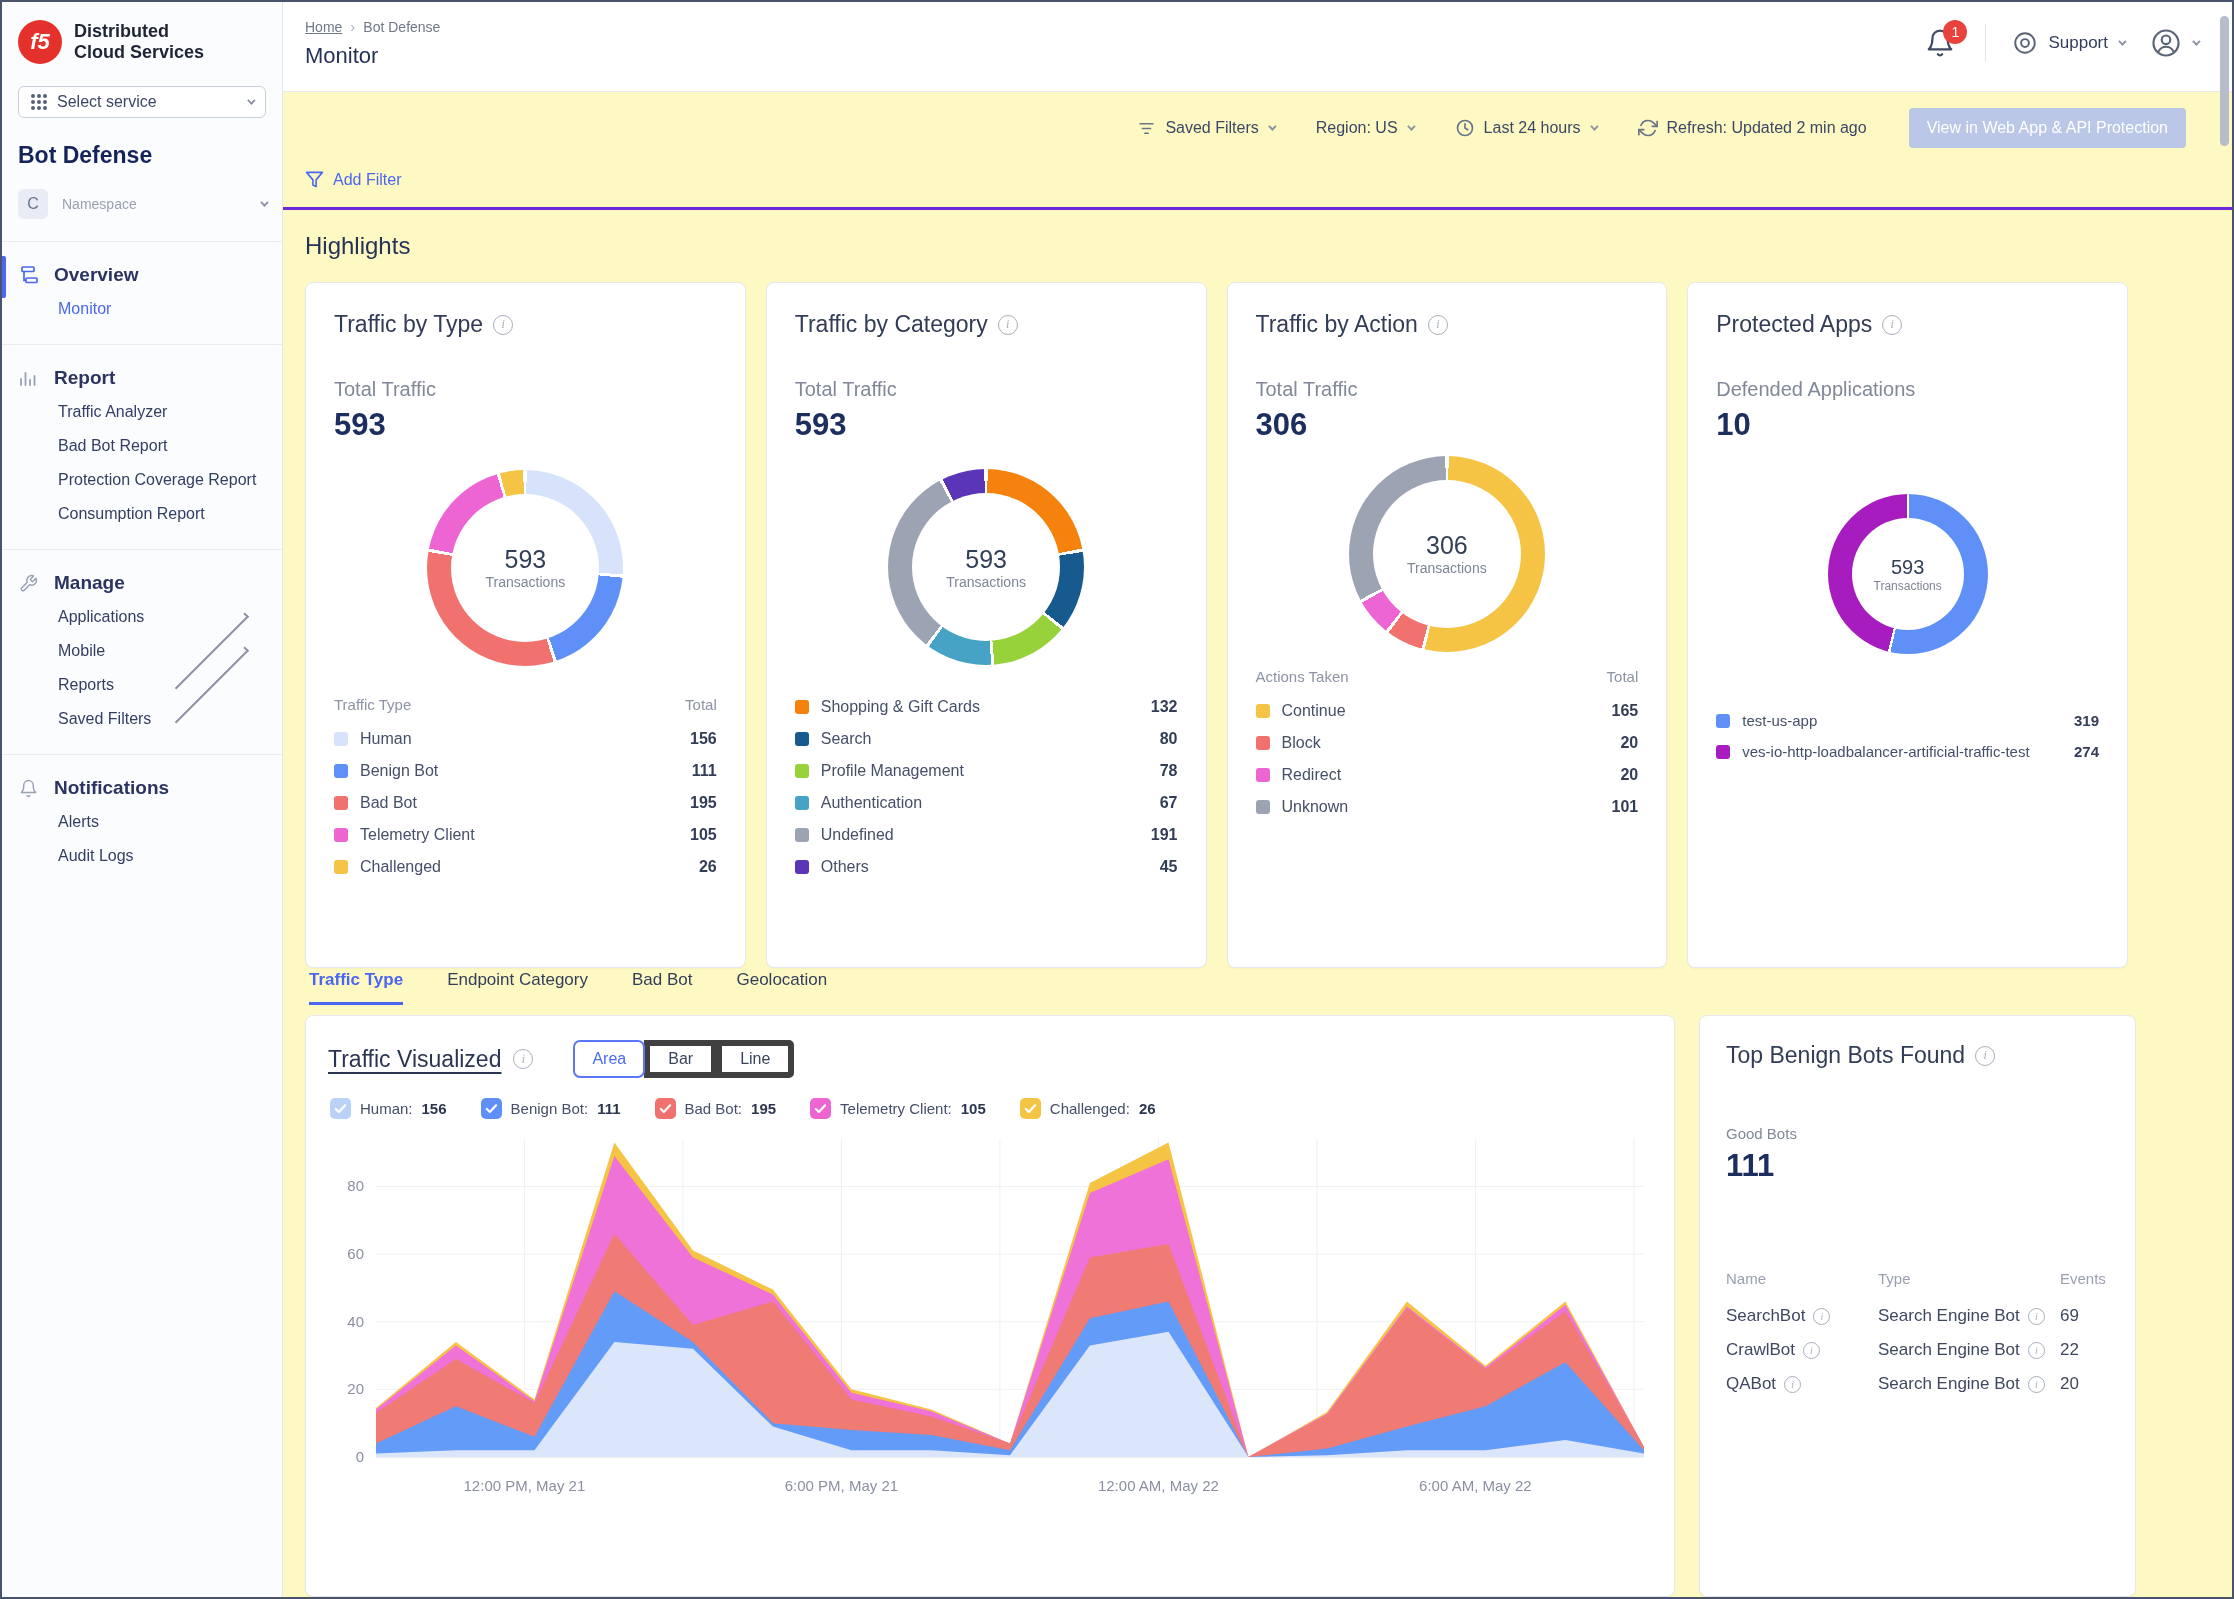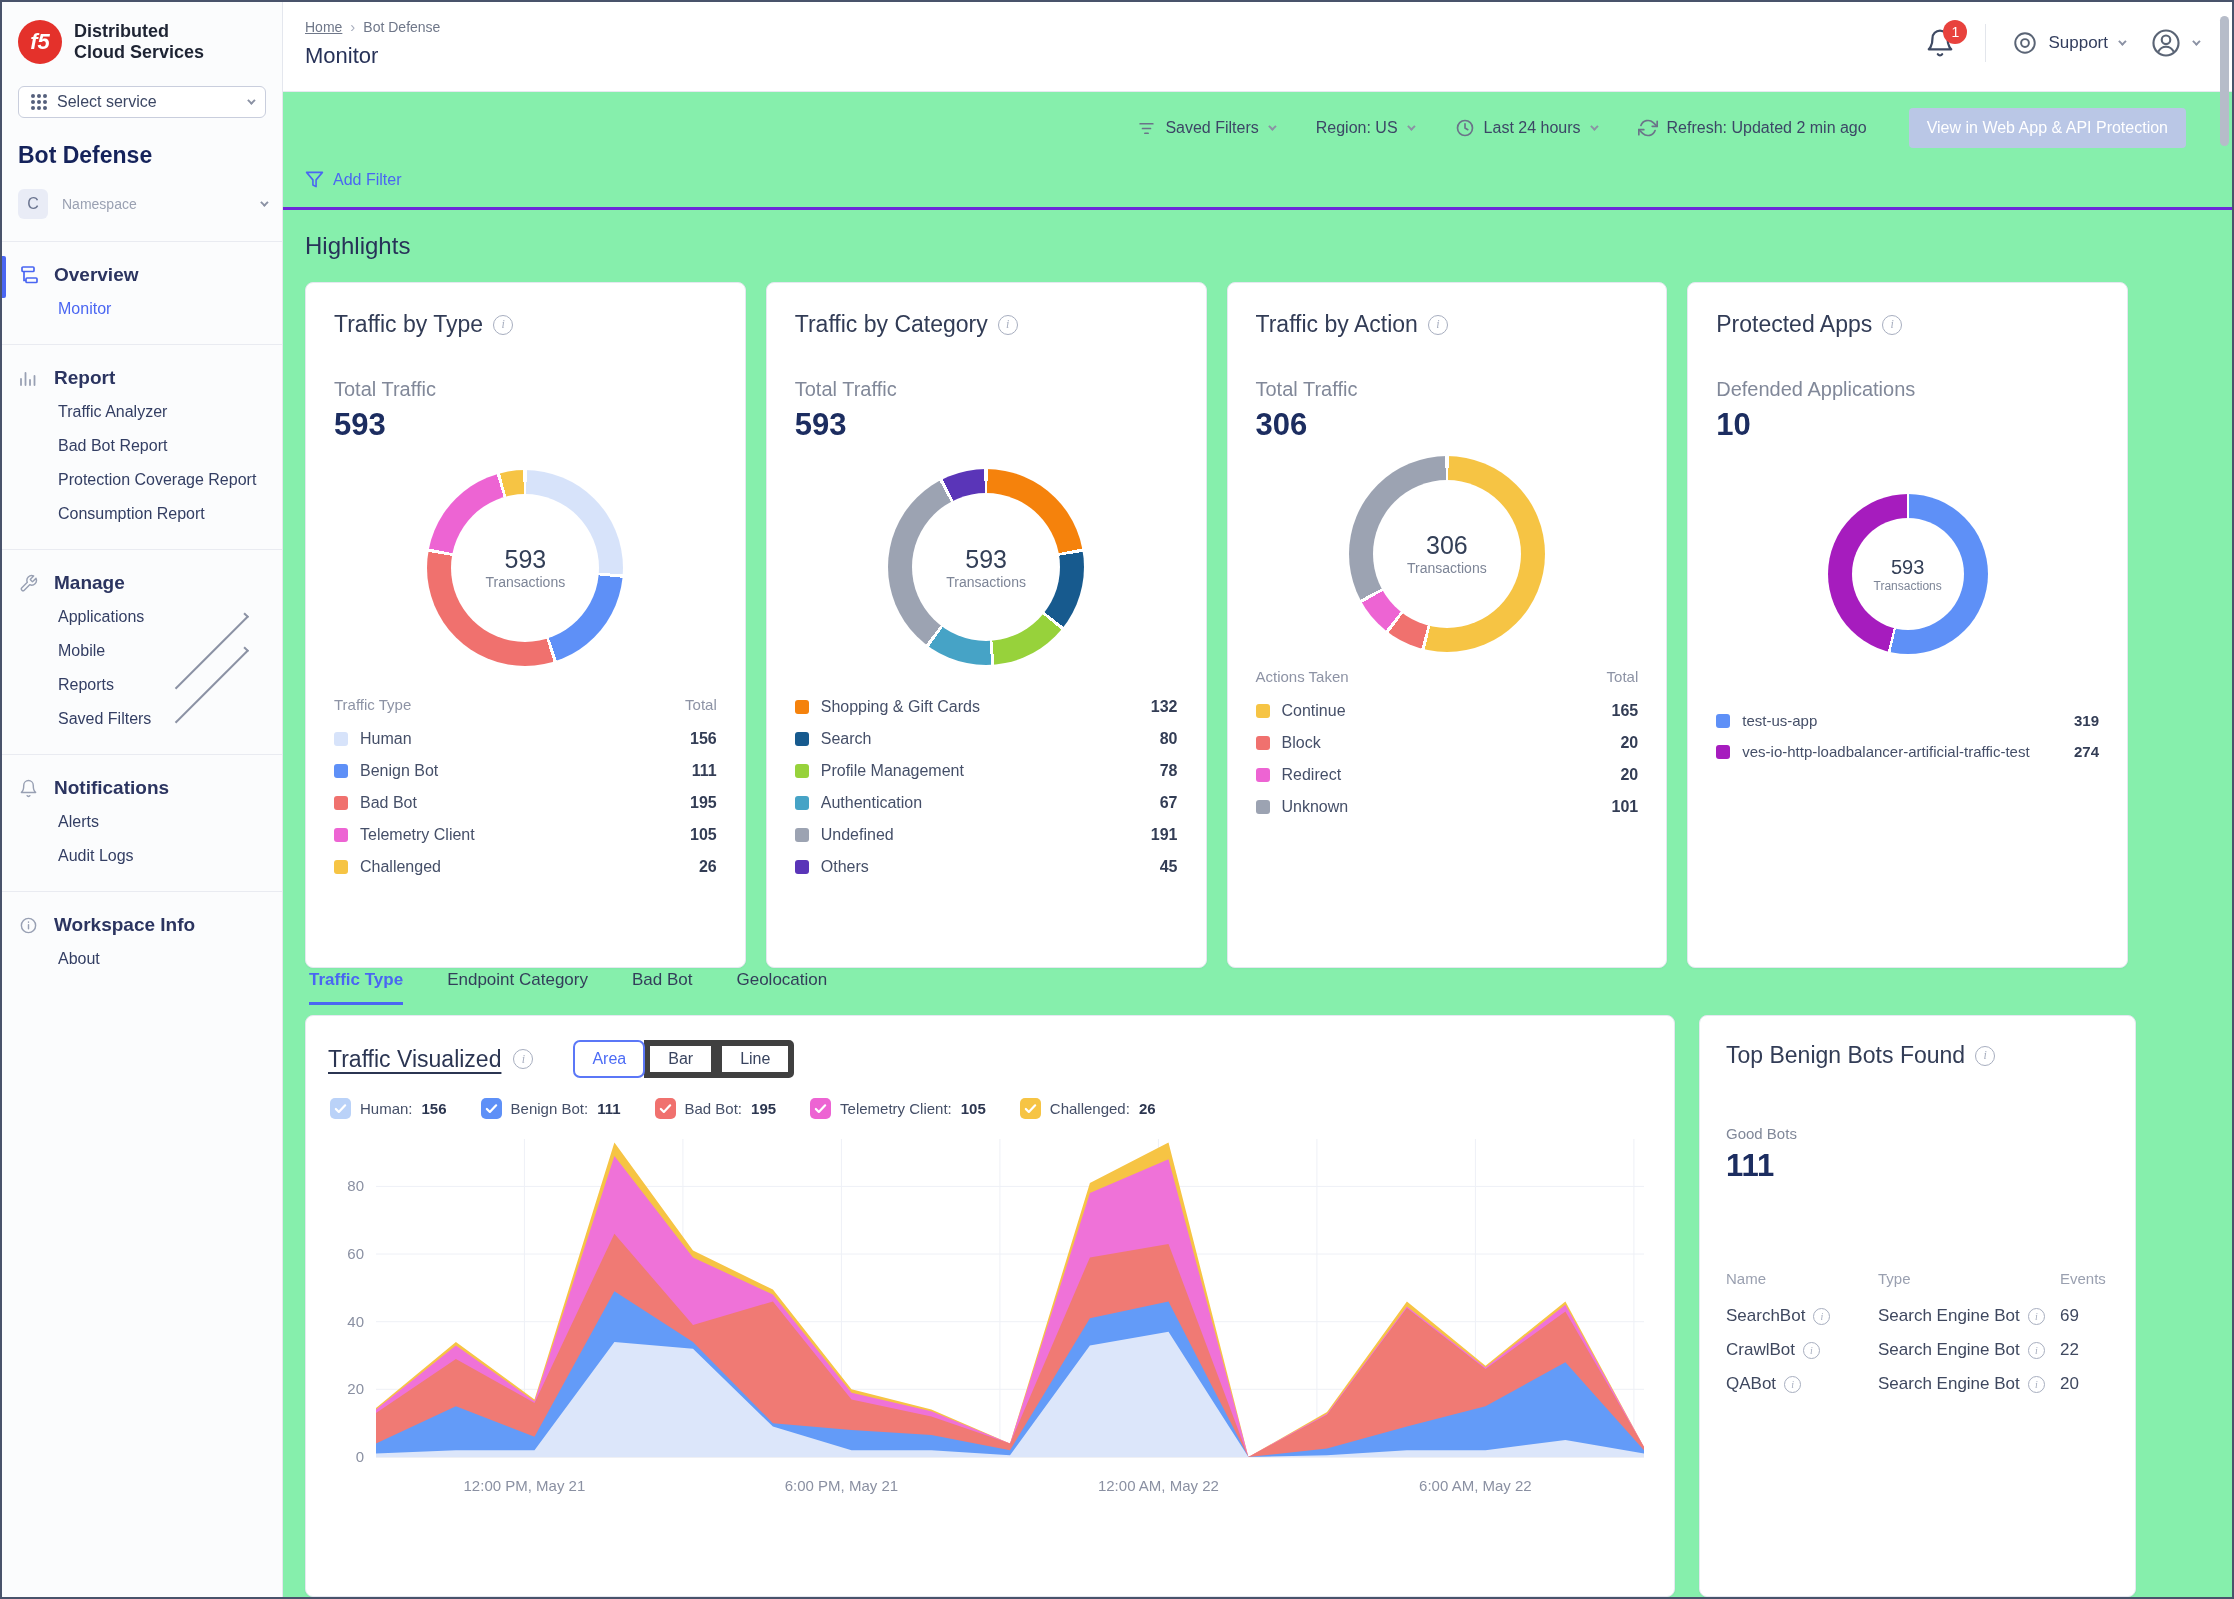--- a/index.html
+++ b/index.html
@@ -23,21 +23,21 @@
   .chev.sm{width:6px;height:6px}
   .nav-group{border-top:1px solid #e9ebf1;padding:16px 0 18px;position:relative}
   .group-head{display:flex;align-items:center;gap:16px;padding:6px 16px;cursor:pointer;position:relative}
   .group-head .bar{position:absolute;left:0;top:-2px;width:4px;height:42px;background:#4a66f2;border-radius:0 2px 2px 0}
   .g-label{font-size:19px;font-weight:bold;color:#2b3460}
   .g-icon{width:20px;display:flex;justify-content:center}
   .nav-item{display:flex;align-items:center;font-size:16px;color:#333e63;padding:8px 20px 8px 56px;cursor:pointer}
   .nav-item span{flex:1}
   .nav-item.active{color:#4a66f2}
   
-  .main{flex:1;display:flex;flex-direction:column;overflow:hidden;background:#86efac}
+  .main{flex:1;display:flex;flex-direction:column;overflow:hidden;background:#fef9c3}
   header{background:#fff;border-bottom:1px solid #e7e9f0;height:90px;display:flex;justify-content:space-between;align-items:flex-start;padding:16px 34px 0 22px}
   .crumbs{font-size:14px;color:#6f7789;display:flex;align-items:center;gap:8px}
   .crumb-home{text-decoration:underline;cursor:pointer}
   .crumb-sep{color:#a7adbd;font-size:15px}
   .page-title{font-size:22px;color:#273258;margin-top:8px}
   .hdr-right{display:flex;align-items:center;gap:26px;margin-top:6px}
   .bell-wrap{position:relative;cursor:pointer;padding:4px}
   .badge{position:absolute;top:-4px;right:-8px;background:#e8423d;color:#fff;border-radius:50%;width:24px;height:24px;font-size:14px;display:flex;align-items:center;justify-content:center}
   .vdiv{width:1px;height:38px;background:#e3e6ec}
   .support,.account{display:flex;align-items:center;gap:10px;color:#333e5e;font-size:17px;cursor:pointer}
@@ -234,38 +234,20 @@
 
       <div class="nav-item">
         <span>Alerts</span>
 
       </div>
       <div class="nav-item">
         <span>Audit Logs</span>
 
       </div>
   </div>
-  <div class="nav-group">
-    <div class="group-head">
-
-      <span class="g-icon">
-              <svg width="19" height="19" viewBox="0 0 24 24" fill="none" stroke="#98a0b3" stroke-width="1.8" stroke-linecap="round">
-                <circle cx="12" cy="12" r="9"></circle>
-                <path d="M12 11v5"></path>
-                <path d="M12 7.6v.2"></path>
-              </svg>
-            </span>
-      <span class="g-label">Workspace Info</span>
-    </div>
-
-      <div class="nav-item">
-        <span>About</span>
-
-      </div>
-  </div>
       </nav>
   </aside>
 
   <div class="main">
     <header>
       <div>
         <div class="crumbs">
           <span class="crumb-home">Home</span>
           <span class="crumb-sep">›</span>
           <span>Bot Defense</span>

